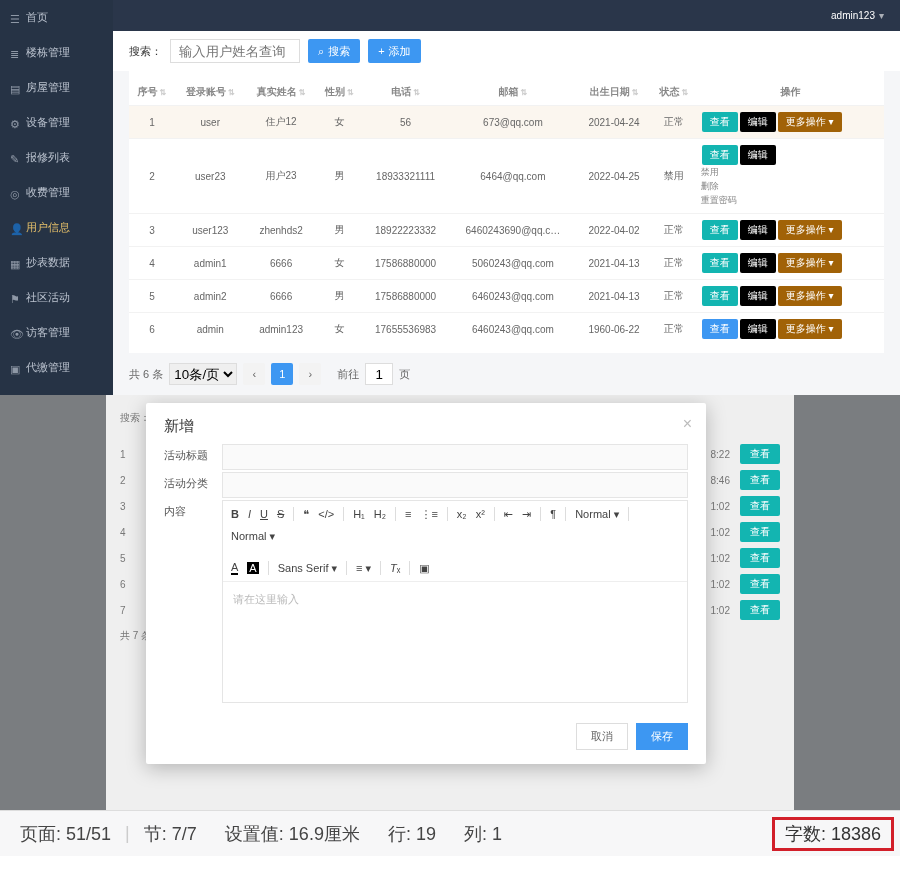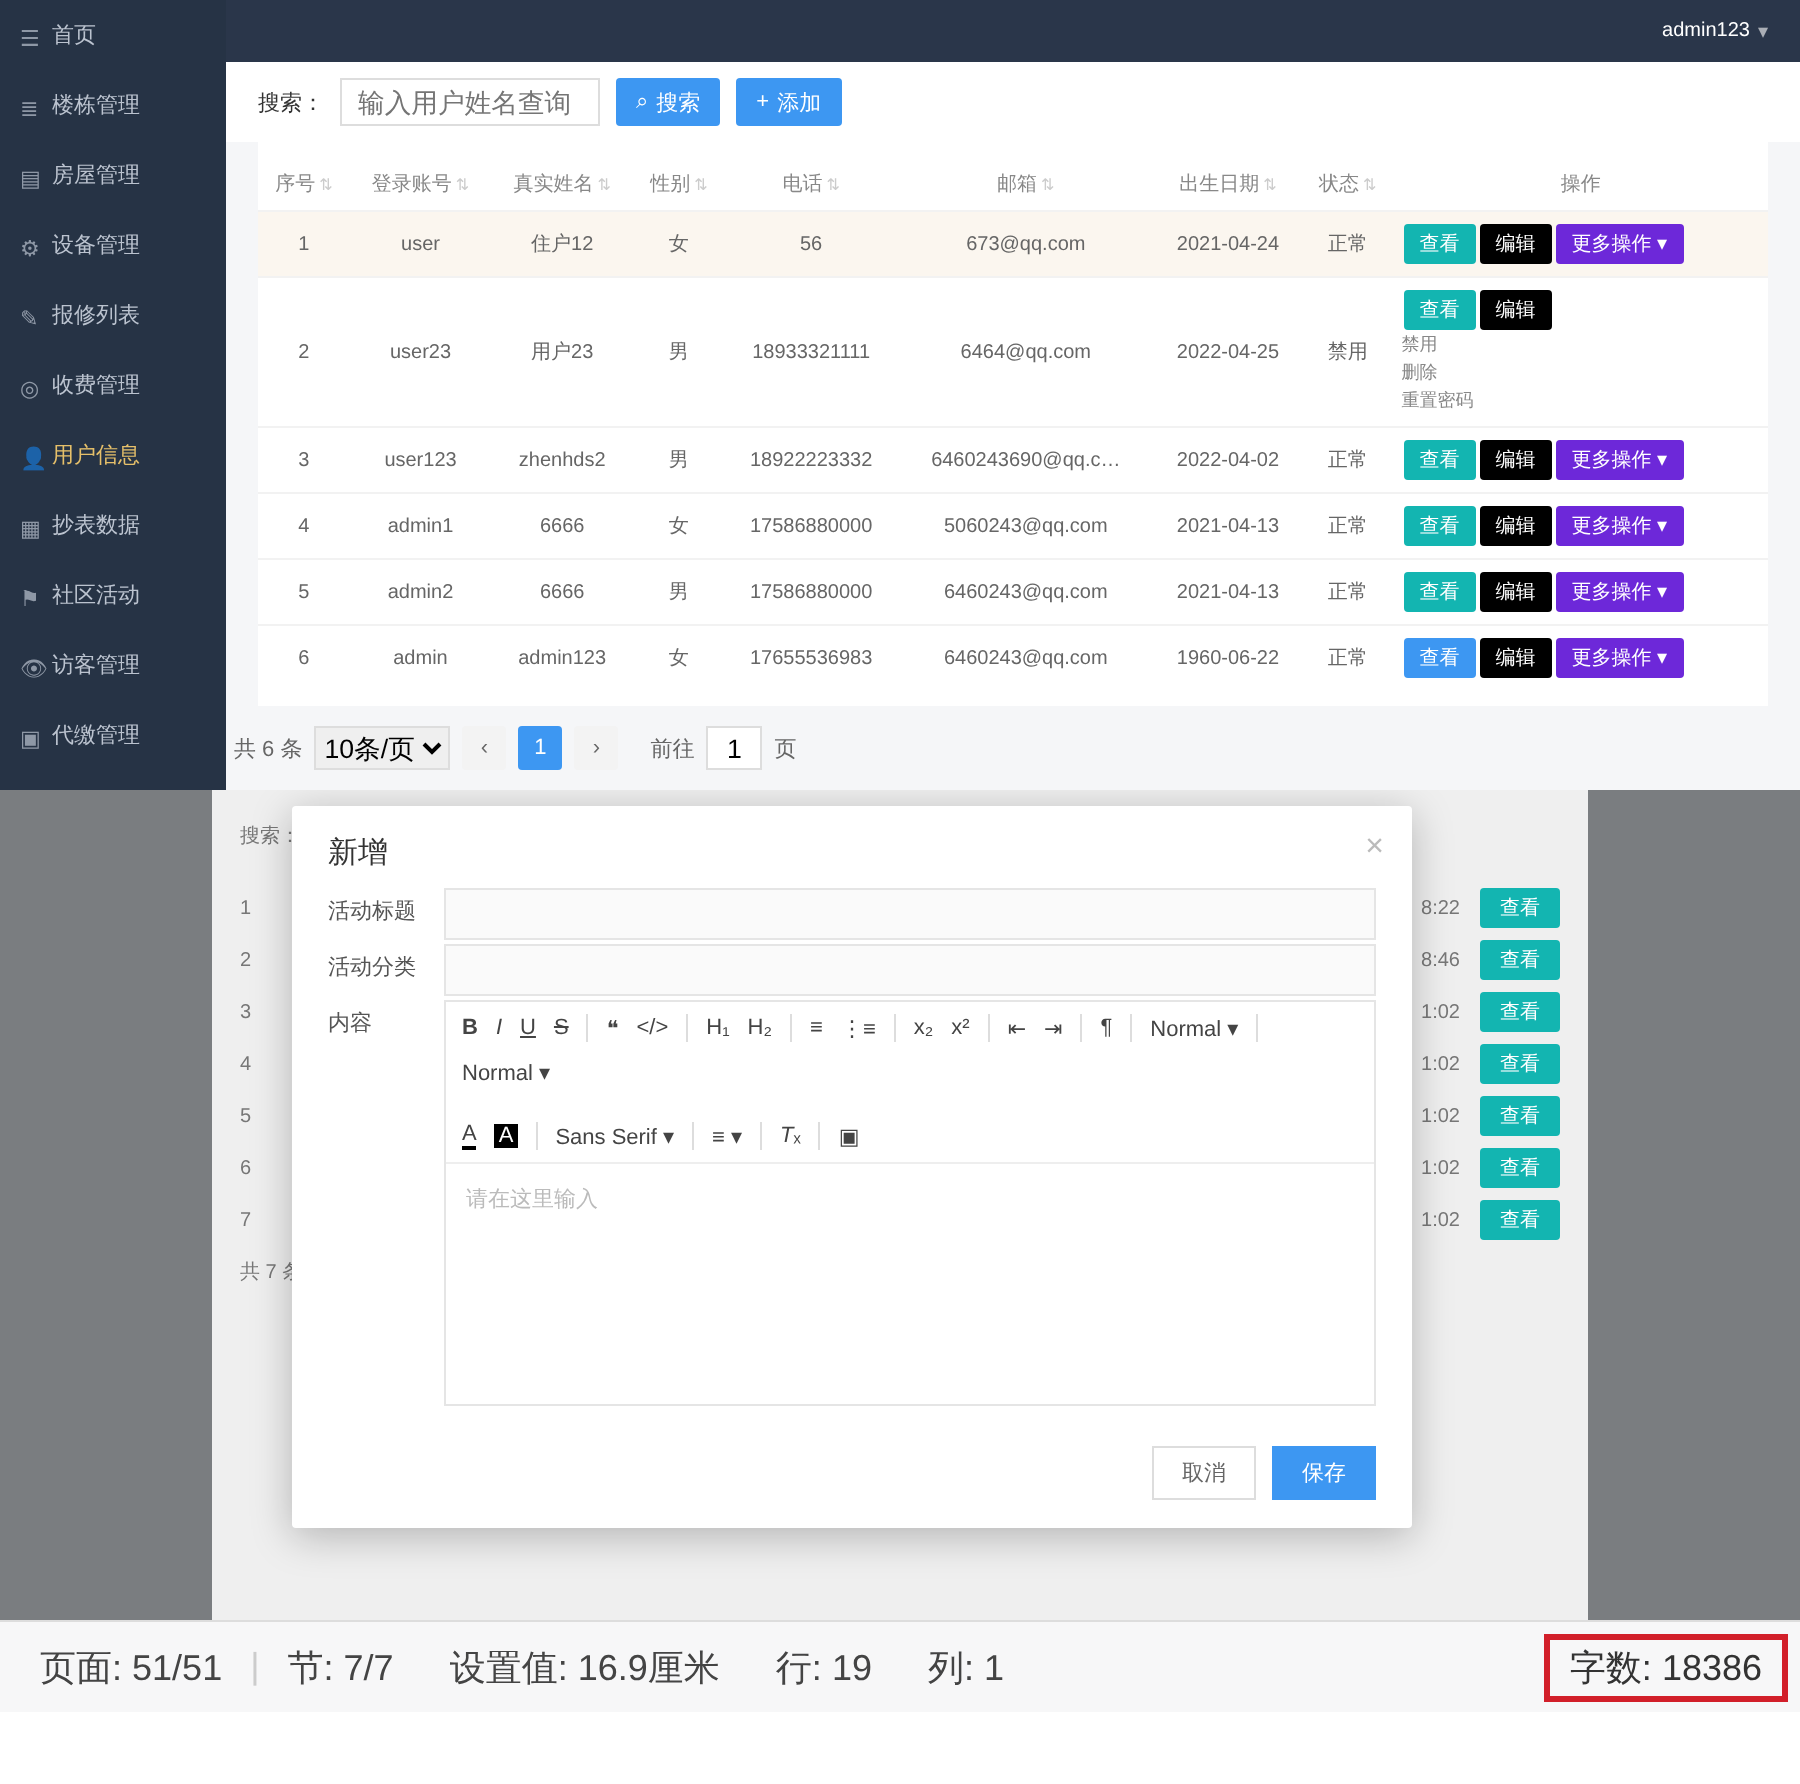--- a/index.html
+++ b/index.html
@@ -14,27 +14,27 @@
   .topbar{height:32px;background:#2a364a;color:#fff;display:flex;align-items:center;justify-content:flex-end;padding:0 16px;font-size:10px}
   .crumb{background:#fff;padding:8px 16px;font-size:11px;color:#555;border-bottom:1px solid #eee}
   .crumb span.sep{margin:0 6px;color:#aaa}
   .searchrow{background:#fff;padding:8px 16px;display:flex;align-items:center;gap:8px;font-size:11px}
   .inp{height:24px;border:1px solid #ddd;padding:0 8px;width:130px;color:#bbb}
   .btn{height:24px;border:none;color:#fff;padding:0 10px;font-size:11px;border-radius:2px;cursor:pointer;display:inline-flex;align-items:center;gap:4px}
   .btn.blue{background:#3d97f2}
   .wm{position:absolute;left:250px;top:75px;font-size:22px;color:rgba(120,130,140,.45);font-family:serif;letter-spacing:1px;pointer-events:none}
   .tablewrap{background:#fff;margin:0 16px;padding:8px 0;position:relative}
   table{width:100%;border-collapse:collapse;font-size:10px;color:#666}
-  th{padding:6px 4px;font-weight:400;color:#888;text-align:center}
+  th{padding:6px 4px;font-weight:700;color:#888;text-align:center}
   td{padding:6px 4px;text-align:center;border-top:1px solid #f2f2f2}
   tr.hl{background:#fbf6ef}
   .cellbtn{display:inline-block;color:#fff;padding:3px 8px;border-radius:2px;font-size:10px;margin:0 1px;cursor:pointer}
-  .c-teal{background:#13b5b1}.c-org{background:#000000}.c-grn{background:#6d28d9}.c-blue{background:#3d97f2}
+  .c-teal{background:#13b5b1}.c-org{background:#000000}.c-grn{background:#a16207}.c-blue{background:#3d97f2}
   .more-col{font-size:9px;color:#888;line-height:14px}
-  .pager{display:flex;align-items:center;gap:6px;padding:10px 4px;font-size:11px;color:#666}
+  .pager{display:flex;align-items:center;gap:6px;padding:10px 16px;font-size:11px;color:#666}
   .pbox{display:inline-flex;width:22px;height:22px;align-items:center;justify-content:center;background:#f3f3f3;border-radius:2px}
   .pbox.act{background:#3d97f2;color:#fff}
   .pinp{width:28px;height:22px;border:1px solid #ddd;text-align:center}
   
   .app2{position:relative;height:415px;background:#7a7d80;overflow:hidden}
   .bgcol{position:absolute;left:106px;top:0;bottom:0;right:106px;background:#efefef;padding:10px 14px;color:#777;font-size:10px}
   .bgrow{display:flex;align-items:center;height:26px;gap:10px}
   .bgbtn{background:#13b5b1;color:#fff;padding:3px 10px;border-radius:2px;font-size:10px}
   .modal{position:absolute;left:146px;top:8px;width:560px;background:#fff;box-shadow:0 4px 20px rgba(0,0,0,.25);border-radius:2px;padding:14px 18px}
   .modal h3{font-size:15px;font-weight:400;color:#333;margin-bottom:8px}

